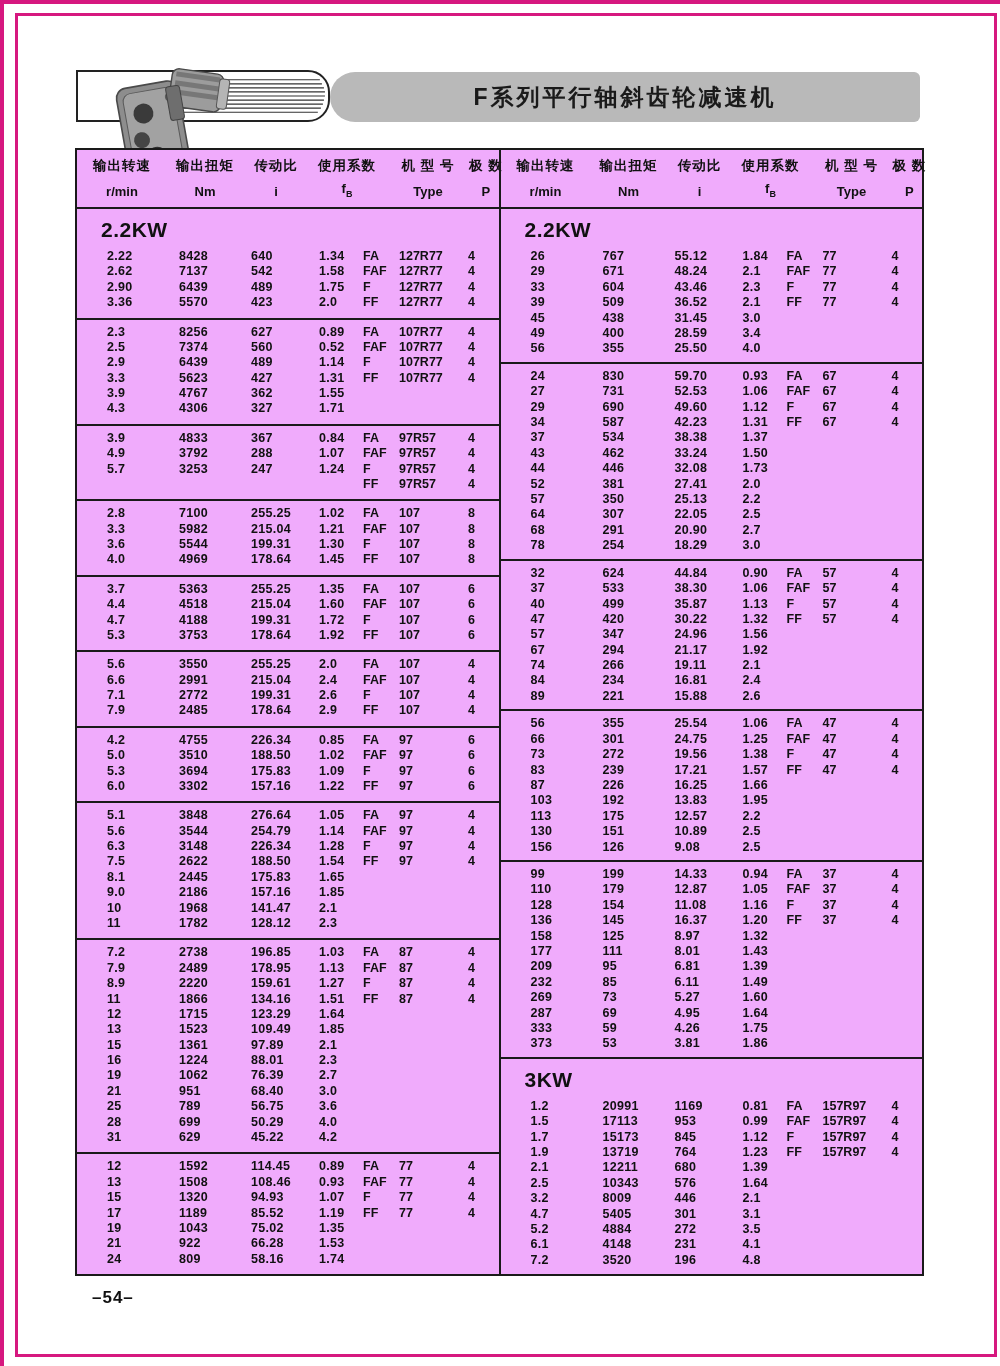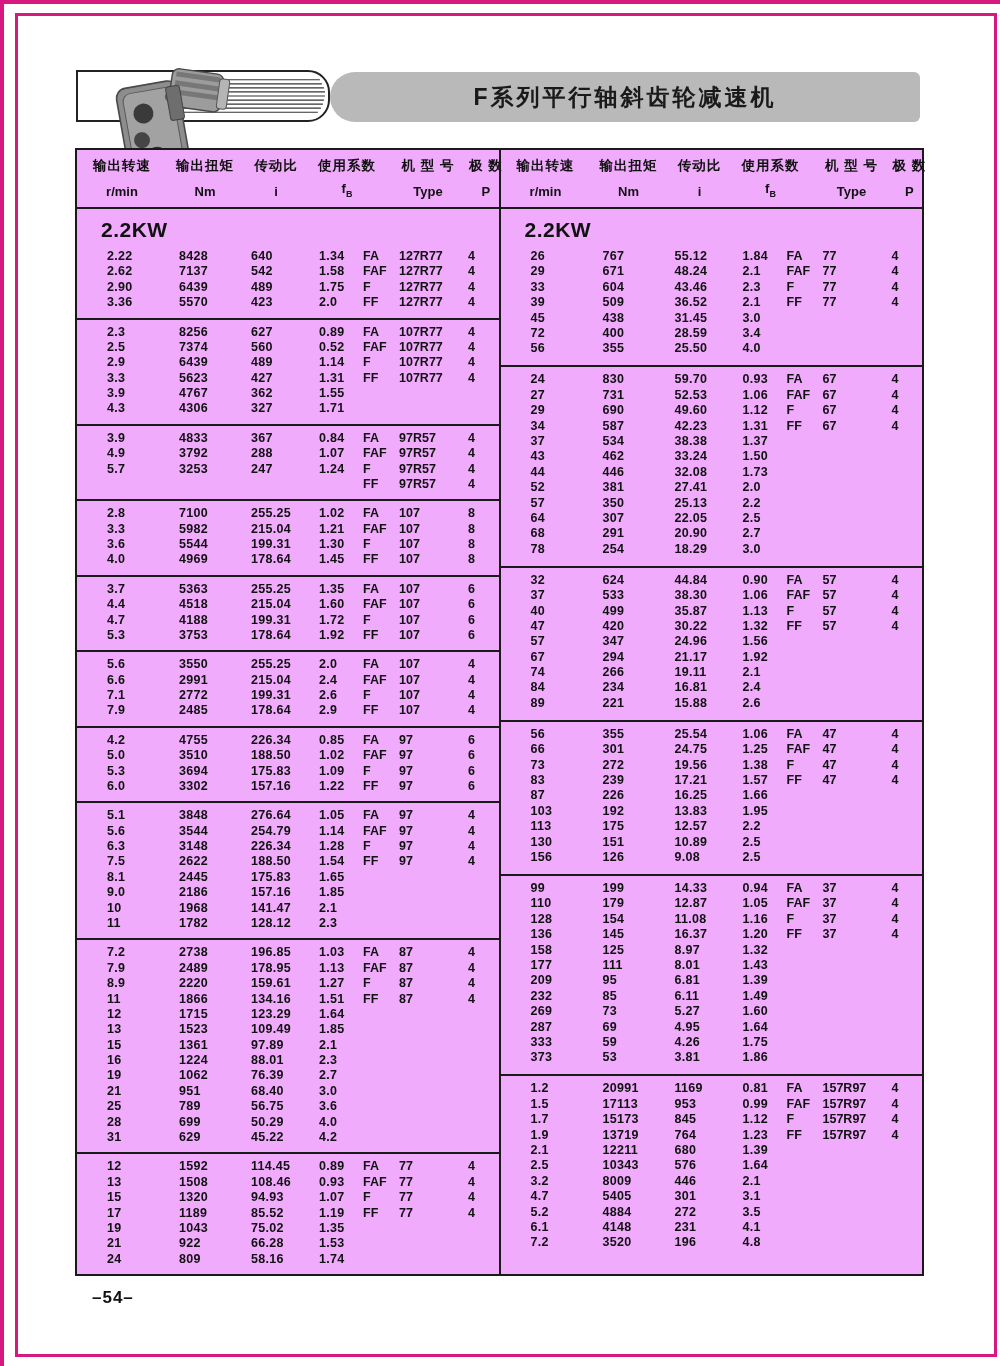--- a/index.html
+++ b/index.html
@@ -791,21 +791,21 @@
                 <span class="c">36.52</span>
                 <span class="c">2.1</span>
               </div>
               <div class="drow">
                 <span class="c">45</span>
                 <span class="c">438</span>
                 <span class="c">31.45</span>
                 <span class="c">3.0</span>
               </div>
               <div class="drow">
-                <span class="c">72</span>
+                <span class="c">49</span>
                 <span class="c">400</span>
                 <span class="c">28.59</span>
                 <span class="c">3.4</span>
               </div>
               <div class="drow">
                 <span class="c">56</span>
                 <span class="c">355</span>
                 <span class="c">25.50</span>
                 <span class="c">4.0</span>
               </div>
@@ -1184,20 +1184,21 @@
               </div>
               <div class="trow">
                 <span class="tprefix">FF</span>
                 <span class="tcode">37</span>
                 <span class="tpole">4</span>
               </div>
             </div>
           </div>
         </section>
         <section class="section">
+          <div class="kw-label">3KW</div>
           <div class="block">
             <div class="rows">
               <div class="drow">
                 <span class="c">1.2</span>
                 <span class="c">20991</span>
                 <span class="c">1169</span>
                 <span class="c">0.81</span>
               </div>
               <div class="drow">
                 <span class="c">1.5</span>

